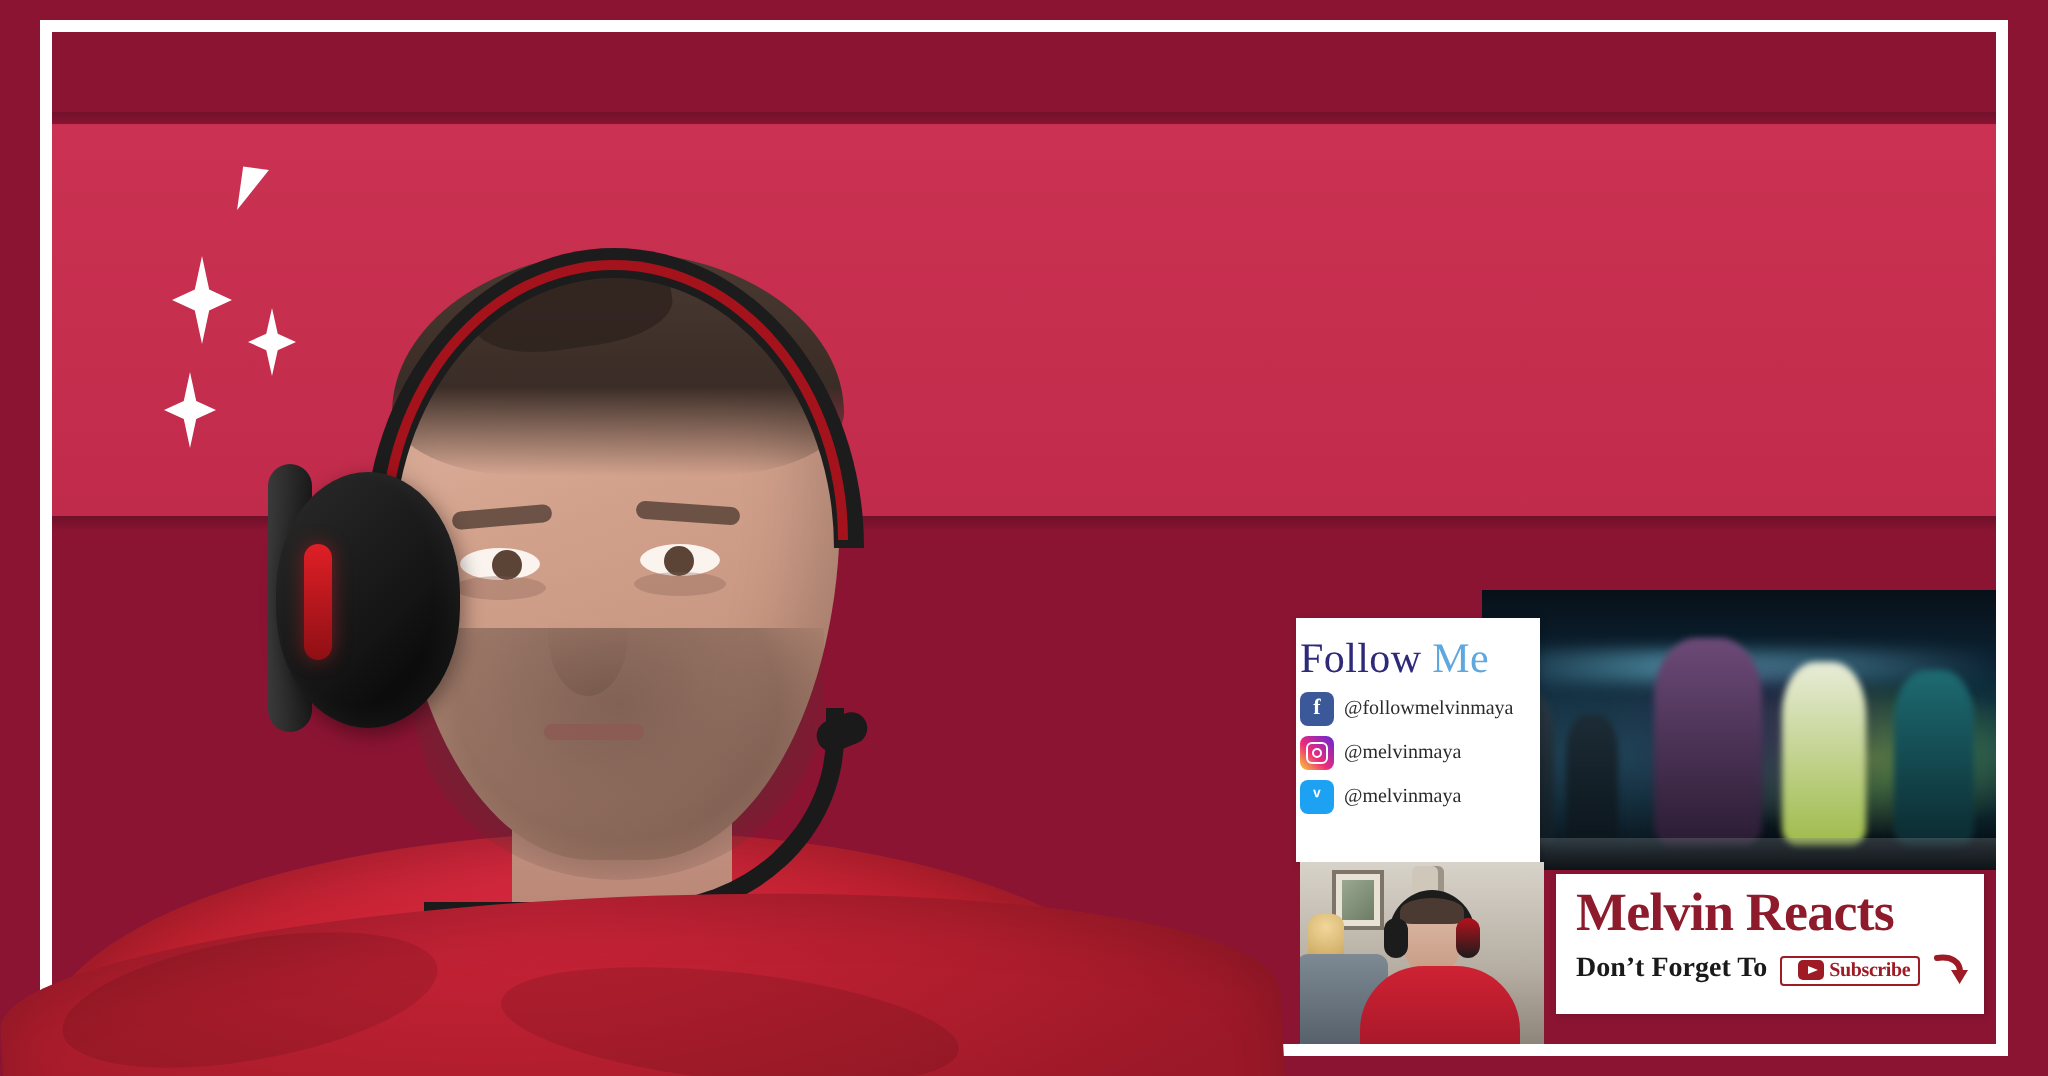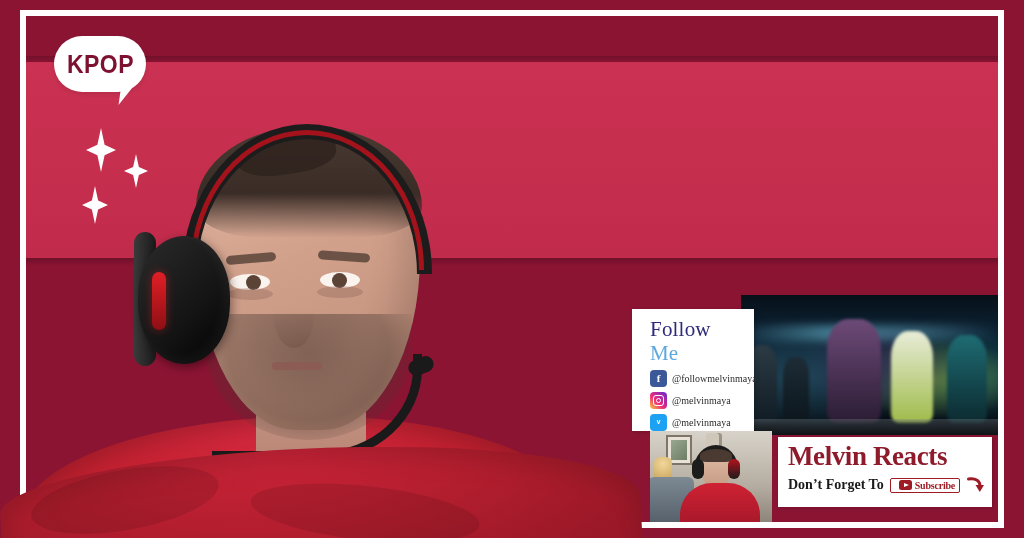--- a/index.html
+++ b/index.html
@@ -410,27 +410,27 @@
   .mv-f4 { left: 150px; width: 42px; height: 92px; background: linear-gradient(180deg,#e8ecd8,#9fbb4a); }
   .mv-f5 { left: 206px; width: 40px; height: 88px; background: linear-gradient(180deg,#1e6b72,#0b2a30); }
   .mv-floor {
     position: absolute; left: 0; bottom: 0; width: 100%; height: 16px;
     background: linear-gradient(180deg, rgba(120,130,135,0.35), rgba(15,20,24,0.9));
   }
 
   
   .follow-card {
     position: absolute;
-    left: 11px;
+    left: 27px;
     top: 20px;
     width: 122px;
     height: 122px;
     background: #FFFFFF;
     z-index: 4;
-    padding: 6px 16px;
+    padding: 6px 0;
     box-sizing: border-box;
     box-shadow: 1px 1px 4px rgba(0,0,0,0.18);
   }
   .follow-title {
     font-family: "Liberation Serif", serif;
     font-size: 21px;
     font-weight: 400;
     line-height: 24px;
     margin: 2px 0 5px 2px;
     letter-spacing: 0.2px;
@@ -630,23 +630,20 @@
       <div class="headband"></div>
       <div class="headband-red"></div>
       <div class="earcup-edge"></div>
       <div class="earcup"></div>
       <div class="earcup-accent"></div>
       <div class="mic-boom"></div>
       <div class="mic-tip"></div>
       <div class="mic-cable"></div>
     </div>
 
-    <div class="speech-bubble">
-      <span class="bubble-text">KPOP</span>
-    </div>
     <div class="bubble-tail"></div>
 
     <div class="sparkle sparkle-1"></div>
     <div class="sparkle sparkle-2"></div>
     <div class="sparkle sparkle-3"></div>
 
 
     <div class="preview-wrap">
 
       <div class="mv-still">

